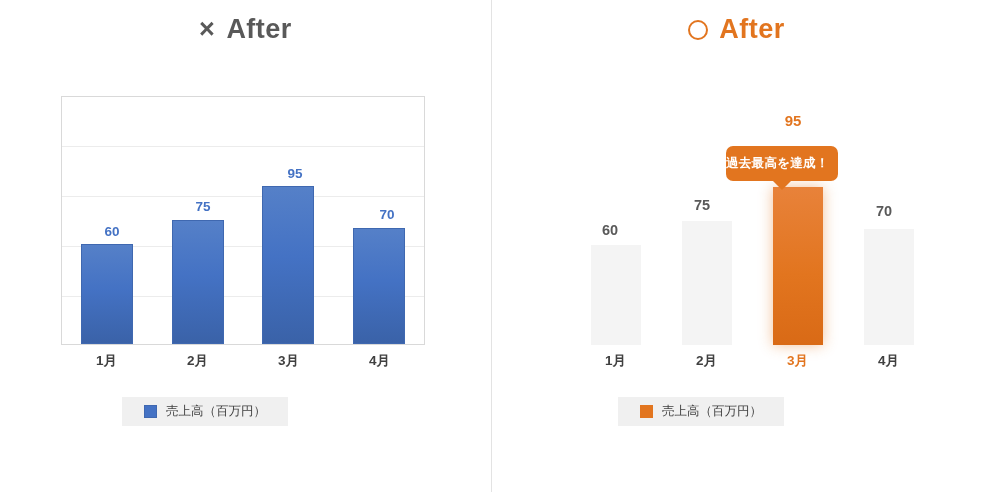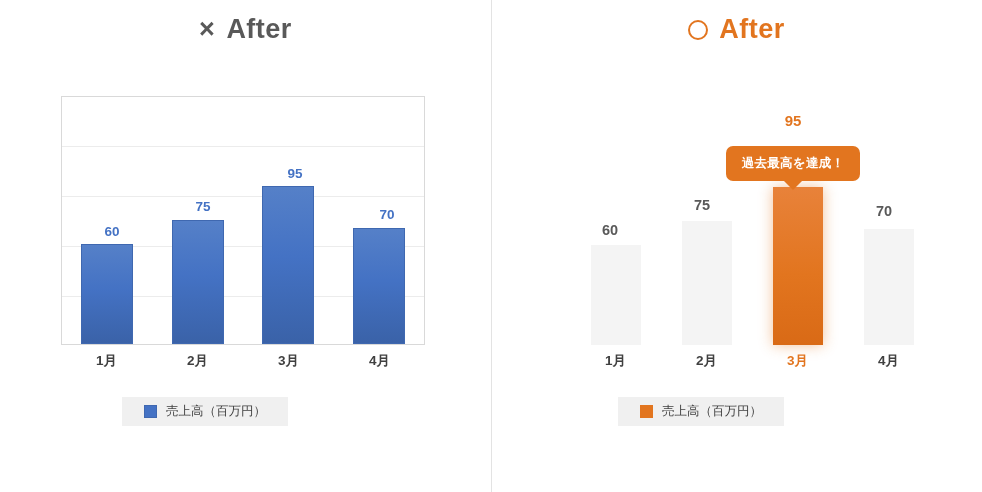--- a/index.html
+++ b/index.html
@@ -130,24 +130,24 @@
   .xaxis-after .xl {
     flex: 1 1 0; text-align: center;
     font-size: 13.5px; font-weight: bold; color: #404040;
   }
   .xaxis-after .xl.hl { color: #E2751F; }
 
   
   .callout {
     position: absolute;
     left: 726px; top: 146px;
-    width: 134px; height: 35px;
+    width: 112px; height: 35px;
     background: #E2751F;
     border-radius: 7px;
-    display: flex; align-items: center; justify-content: center;
+    display: flex; align-items: center; justify-content: flex-start;
   }
   .callout-text {
     color: #ffffff; font-size: 12.5px; font-weight: bold;
     letter-spacing: .3px; white-space: nowrap;
   }
   .callout-arrow {
     position: absolute; left: 50%; bottom: -9px;
     transform: translateX(-50%);
     width: 0; height: 0;
     border-left: 10px solid transparent;

